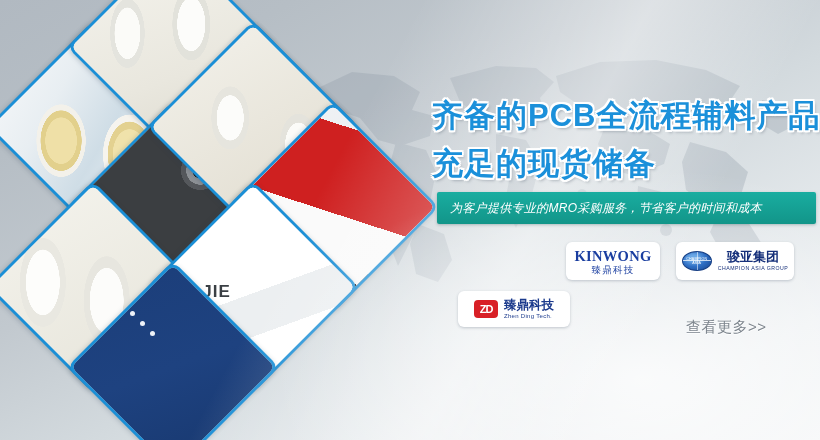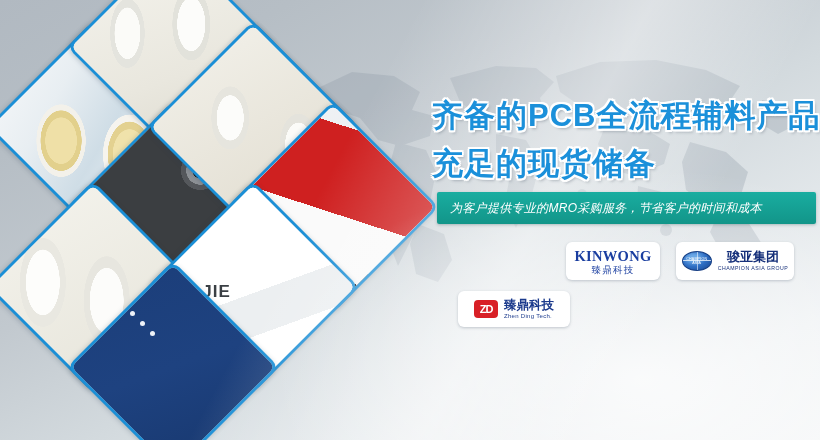--- a/index.html
+++ b/index.html
@@ -354,14 +354,15 @@
     <div class="logo-badge badge-zhending">
       <span class="zd-ico">ZD</span>
       <span style="display:flex;flex-direction:column;align-items:flex-start;">
         <span class="zd-cn">臻鼎科技</span>
         <span class="zd-en">Zhen Ding Tech.</span>
       </span>
     </div>
 
   </div>
 
+  <div class="view-more">查看更多&gt;&gt;</div>
 
 </div>
 
 </body></html>

